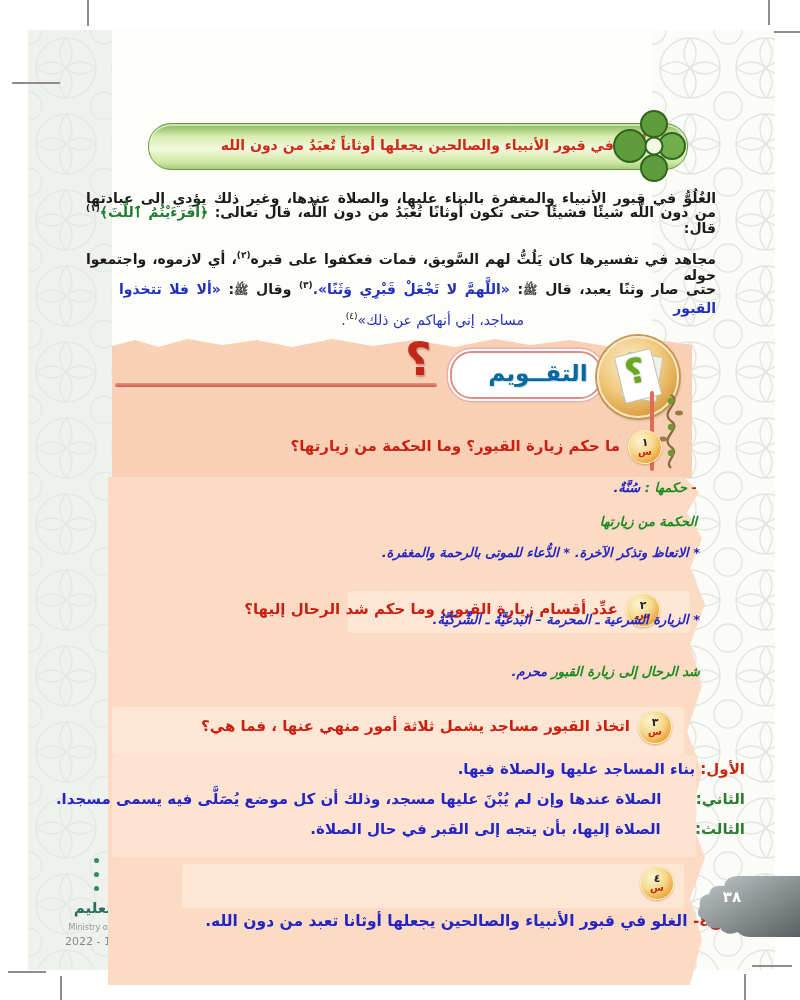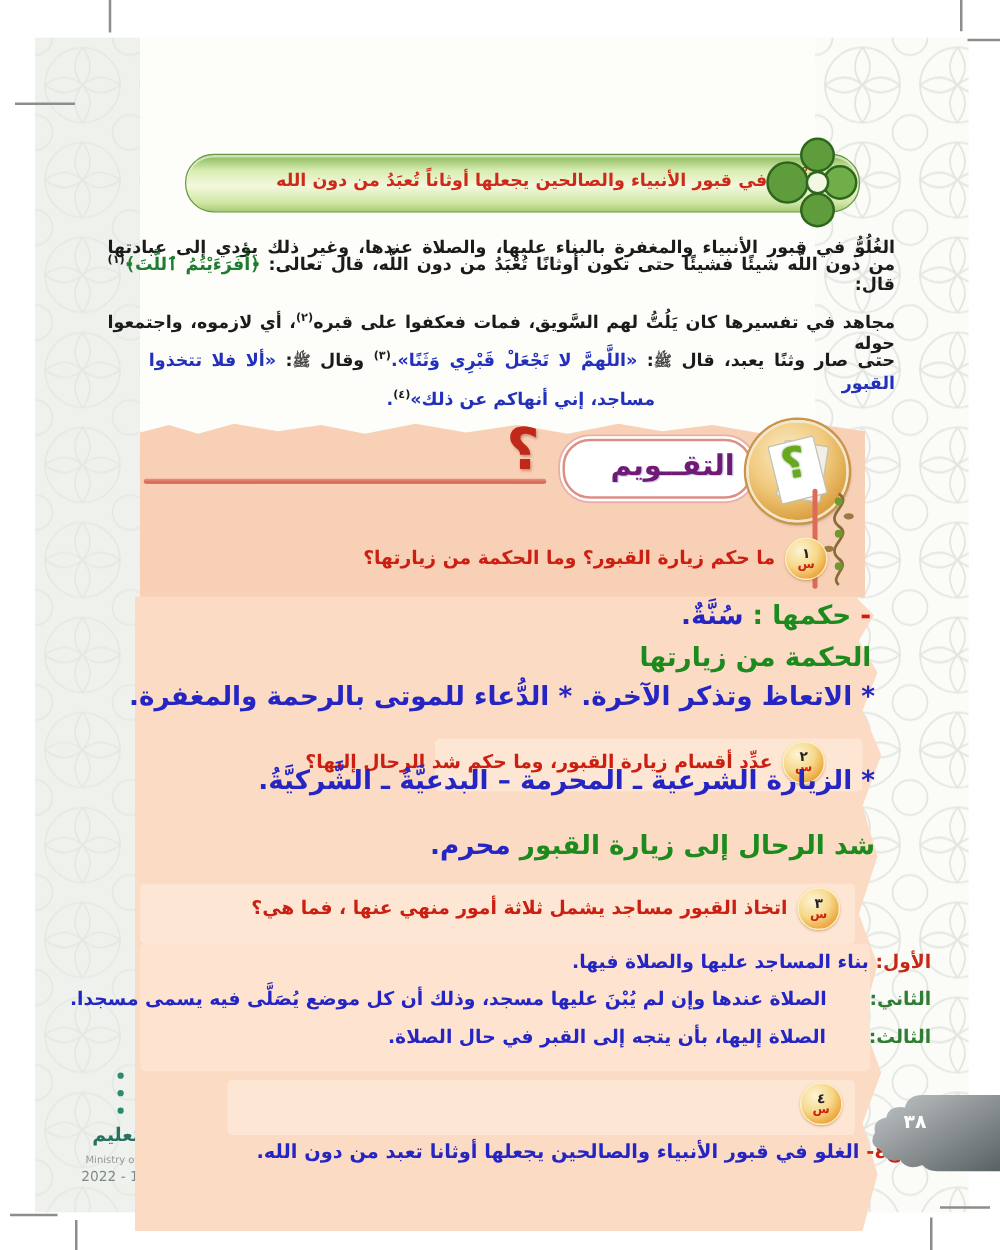--- a/index.html
+++ b/index.html
@@ -17,21 +17,21 @@
   .banner{left:148px;top:123px;width:538px;height:45px;border-radius:23px;
           background:linear-gradient(180deg,#86b757 0%,#d9edb2 28%,#f3f8dd 55%,#cfe7a4 85%,#a8cd7a 100%);
           border:1.5px solid #67993f;box-shadow:inset 0 2px 0 rgba(255,255,255,.55);z-index:3;}
   .banner-text{position:absolute;inset:0;line-height:43px;text-align:center;
           padding:0 16px 0 52px;color:#ce2a1a;font-weight:700;font-size:14px;
           white-space:nowrap;direction:rtl;}
 
   
   .pline{left:86px;right:84px;direction:rtl;text-align:justify;text-align-last:justify;
          font-size:14px;font-weight:700;color:#1b1b1b;z-index:1;}
-  .pline-last{direction:rtl;white-space:nowrap;font-size:14px;font-weight:700;color:#2330bb;z-index:1;}
+  .pline-last{direction:rtl;white-space:nowrap;font-size:14px;font-weight:400;color:#2330bb;z-index:1;}
   .qverse{color:#1e7c30;}
   .hadith{color:#2330bb;}
   .fnote{font-size:9px;vertical-align:super;color:#1b1b1b;}
   .saw{font-size:12px;color:#444;}
 
   
   .panelA{left:112px;top:337px;width:580px;height:141px;background:#f8d0b6;z-index:2;
      clip-path:polygon(0 9px,4% 3px,8% 10px,13% 2px,19% 8px,25% 3px,31% 10px,38% 2px,45% 9px,52% 3px,
                        59% 10px,66% 2px,72% 8px,79% 3px,86% 10px,93% 2px,100% 8px,100% 100%,0 100%);}
   .panelB{left:108px;top:477px;width:597px;height:508px;background:#fcdbc5;z-index:2;
@@ -40,21 +40,21 @@
   .litebox{background:#fde6d3;z-index:2;border-radius:4px;}
 
   
   .red-line{left:115px;top:383px;width:322px;height:4px;border-radius:2px;z-index:3;
             background:linear-gradient(180deg,#ea9180,#d05a48);}
   .big-qmark{left:405px;top:336px;font-size:46px;font-weight:700;color:#c2281a;z-index:3;
              text-shadow:1px 2px 2px rgba(120,30,10,.35);line-height:1;}
   .eval-pill{left:450px;top:351px;width:148px;height:44px;background:#fff;border:2px solid #dd8f86;
              border-radius:22px;box-shadow:0 0 0 2px #fff,0 0 0 3.5px #e8b0a8;z-index:3;}
   .eval-pill-text{position:absolute;inset:0;text-align:center;line-height:40px;font-size:23px;
-             font-weight:700;color:#701a75;letter-spacing:1px;text-shadow:1px 1px 0 #c8d4ee;direction:rtl;margin-left:24px;}
+             font-weight:700;color:#0369a1;letter-spacing:1px;text-shadow:1px 1px 0 #c8d4ee;direction:rtl;margin-left:24px;}
   .eval-circle{left:597px;top:336px;width:78px;height:78px;border-radius:50%;z-index:3;
              background:radial-gradient(circle at 40% 32%,#fbeccb,#f0c97c 45%,#d89a3a 80%,#b97a28);
              border:2px solid #f5e6c8;box-shadow:0 0 0 2px #c8954a,1px 2px 3px rgba(0,0,0,.3);}
   .paper{position:absolute;background:#fff;border:1px solid #c4c0b4;border-radius:2px;}
   .paper1{width:36px;height:46px;left:20px;top:14px;transform:rotate(-14deg);}
   .paper2{width:34px;height:44px;left:25px;top:16px;transform:rotate(9deg);background:#f2efe6;}
   .green-qmark{position:absolute;left:26px;top:16px;font-size:34px;font-weight:700;color:#68a81e;
              transform:rotate(-10deg);text-shadow:0 0 2px #3f7a10;line-height:1;}
   .strip{left:650px;top:389px;width:40px;height:84px;z-index:3;}
   .strip-line{position:absolute;left:0;top:2px;width:3.5px;height:80px;background:#dd6b5a;border-radius:2px;}
@@ -67,21 +67,21 @@
          background:radial-gradient(circle at 35% 30%,#fdf4d4,#f6d88a 45%,#eda83f 75%,#d98a26);
          border:1.5px solid #fdf0c0;box-shadow:0 1px 2px rgba(150,80,0,.4);
          display:flex;flex-direction:column;align-items:center;justify-content:center;line-height:1;}
   .sicon .num{font-size:11px;color:#222;font-weight:700;}
   .sicon .s{font-size:10px;color:#cc2210;font-weight:700;margin-top:-1px;}
 
   
   .ans{direction:rtl;white-space:nowrap;font-weight:700;z-index:3;}
   .c-red{color:#d01818;} .c-green{color:#1d8a1d;} .c-blue{color:#2525c4;}
   .c-green2{color:#2e7d32;padding-left:29px;} .c-red2{color:#c62815;}
-  .fs16{font-size:21px;} .fs15{font-size:15px;}
+  .fs16{font-size:13px;font-style:italic;} .fs15{font-size:15px;}
 
   
   .medallion{left:690px;top:866px;width:110px;height:76px;z-index:4;}
   .pagenum{left:712px;top:888px;width:40px;text-align:center;color:#fff;font-size:15px;
            font-weight:700;z-index:5;}
 
   
   .m-dot{left:94px;width:5px;height:5px;border-radius:50%;background:#2e8a6e;z-index:1;}
   .m-ar{left:40px;top:899px;width:78px;text-align:right;font-size:15px;font-weight:700;
         color:#27705f;z-index:1;direction:rtl;white-space:nowrap;overflow:hidden;}

